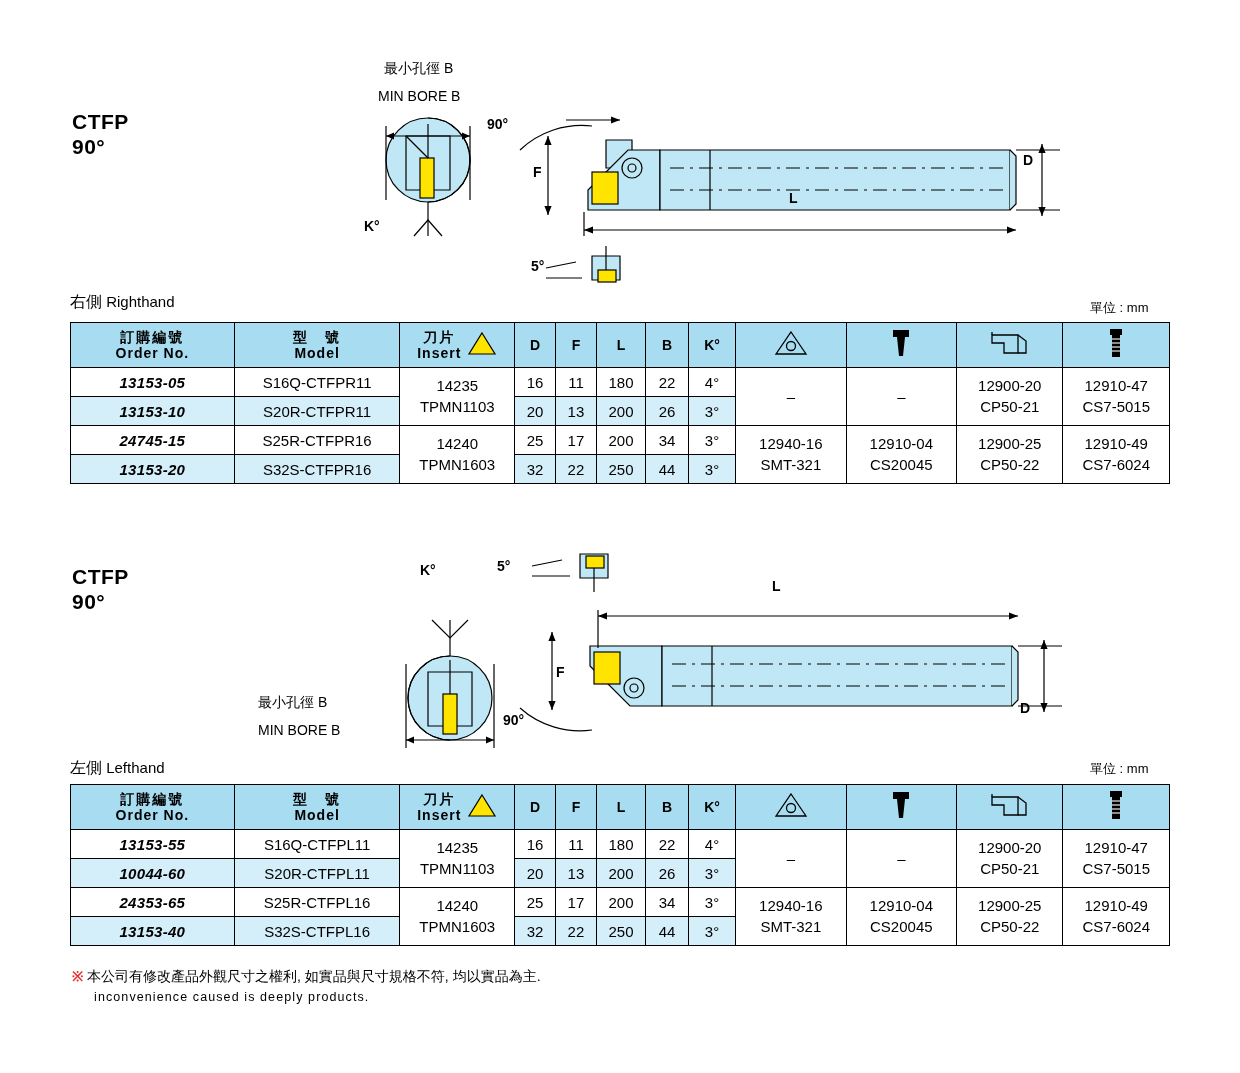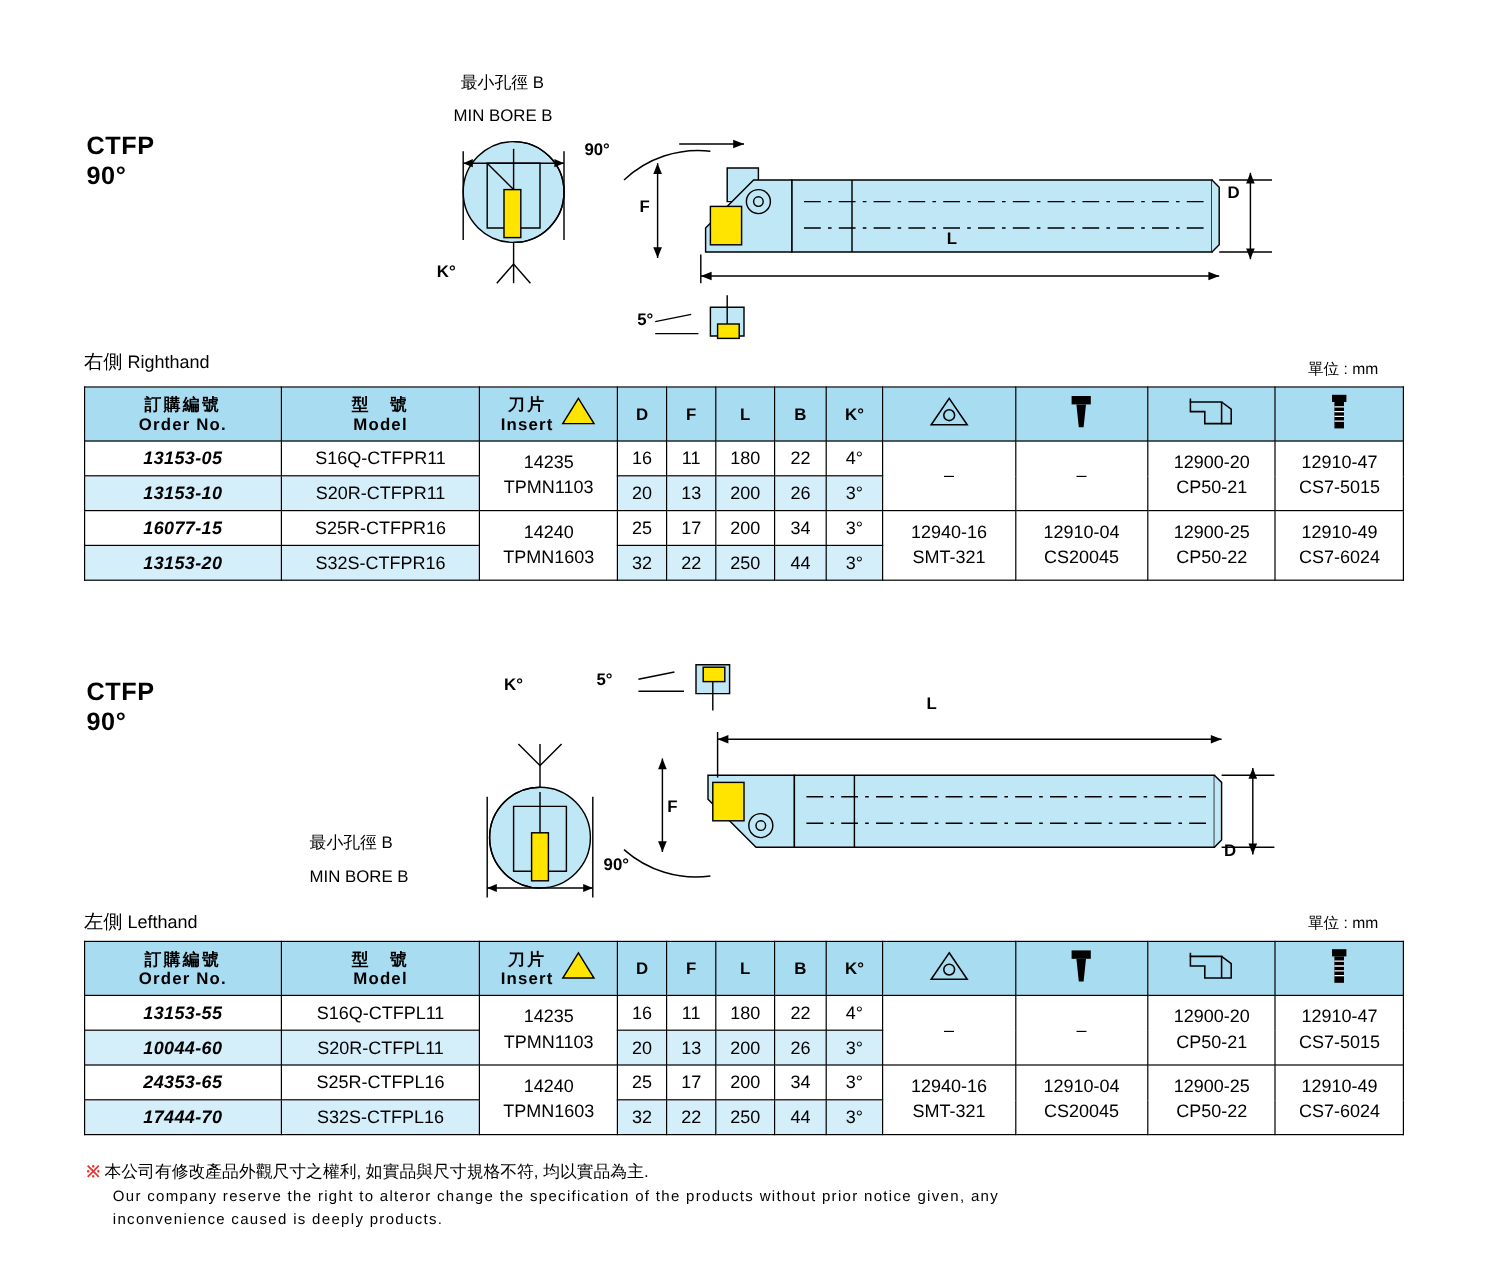--- a/index.html
+++ b/index.html
@@ -61,21 +61,21 @@
   thead .cn{font-size:14px;letter-spacing:2px;}
   thead .en{font-size:14px;letter-spacing:1px;}
   .row-alt td{background:#d4eefa;}
   td.order{font-style:italic;font-weight:bold;font-size:16px;letter-spacing:.3px;}
   td.model{font-size:16px;}
   td.ins{font-size:15px;line-height:1.35;}
   td.small{font-size:14px;line-height:1.35;}
 
   
   .ico{display:inline-block;vertical-align:middle;}
-  .hdr-flex{display:flex;align-items:flex-start;justify-content:center;gap:6px;}
+  .hdr-flex{display:flex;align-items:center;justify-content:center;gap:6px;}
   .hdr-stack{display:flex;flex-direction:column;align-items:center;justify-content:center;line-height:1.15;}
 
   
   .note{
     position:absolute;
     font-size:13.5px;
     line-height:1.55;
   }
   .note .mark{color:#e8322d;font-weight:bold;}
   .note .en{font-size:12.5px;letter-spacing:1.1px;display:block;}
@@ -280,21 +280,21 @@
       <tr class="row-alt">
         <td class="order">13153-10</td>
         <td class="model">S20R-CTFPR11</td>
         <td>20</td>
         <td>13</td>
         <td>200</td>
         <td>26</td>
         <td>3°</td>
       </tr>
       <tr>
-        <td class="order">16077-15</td>
+        <td class="order">24745-15</td>
         <td class="model">S25R-CTFPR16</td>
         <td class="ins" rowspan="2">
           <div>14240</div>
           <div>TPMN1603</div>
         </td>
         <td>25</td>
         <td>17</td>
         <td>200</td>
         <td>34</td>
         <td>3°</td>
@@ -544,31 +544,30 @@
         <td class="small" rowspan="2">
           <div>12900-25</div>
           <div>CP50-22</div>
         </td>
         <td class="small" rowspan="2">
           <div>12910-49</div>
           <div>CS7-6024</div>
         </td>
       </tr>
       <tr class="row-alt">
-        <td class="order">17444-70</td>
+        <td class="order">13153-40</td>
         <td class="model">S32S-CTFPL16</td>
         <td>32</td>
         <td>22</td>
         <td>250</td>
         <td>44</td>
         <td>3°</td>
       </tr>
     </tbody>
   </table>
 
   <div class="note" style="left:72px;top:966px;width:1120px;">
     <span class="mark">※</span>
     <span class="cn">本公司有修改產品外觀尺寸之權利, 如實品與尺寸規格不符, 均以實品為主.</span>
-    <span class="en" style="margin-left:22px;">Our company reserve the right to alteror change the specification of the products without prior notice given, any</span>
     <span class="en" style="margin-left:22px;">inconvenience caused is deeply products.</span>
   </div>
 
 </div>
 
 </body></html>

